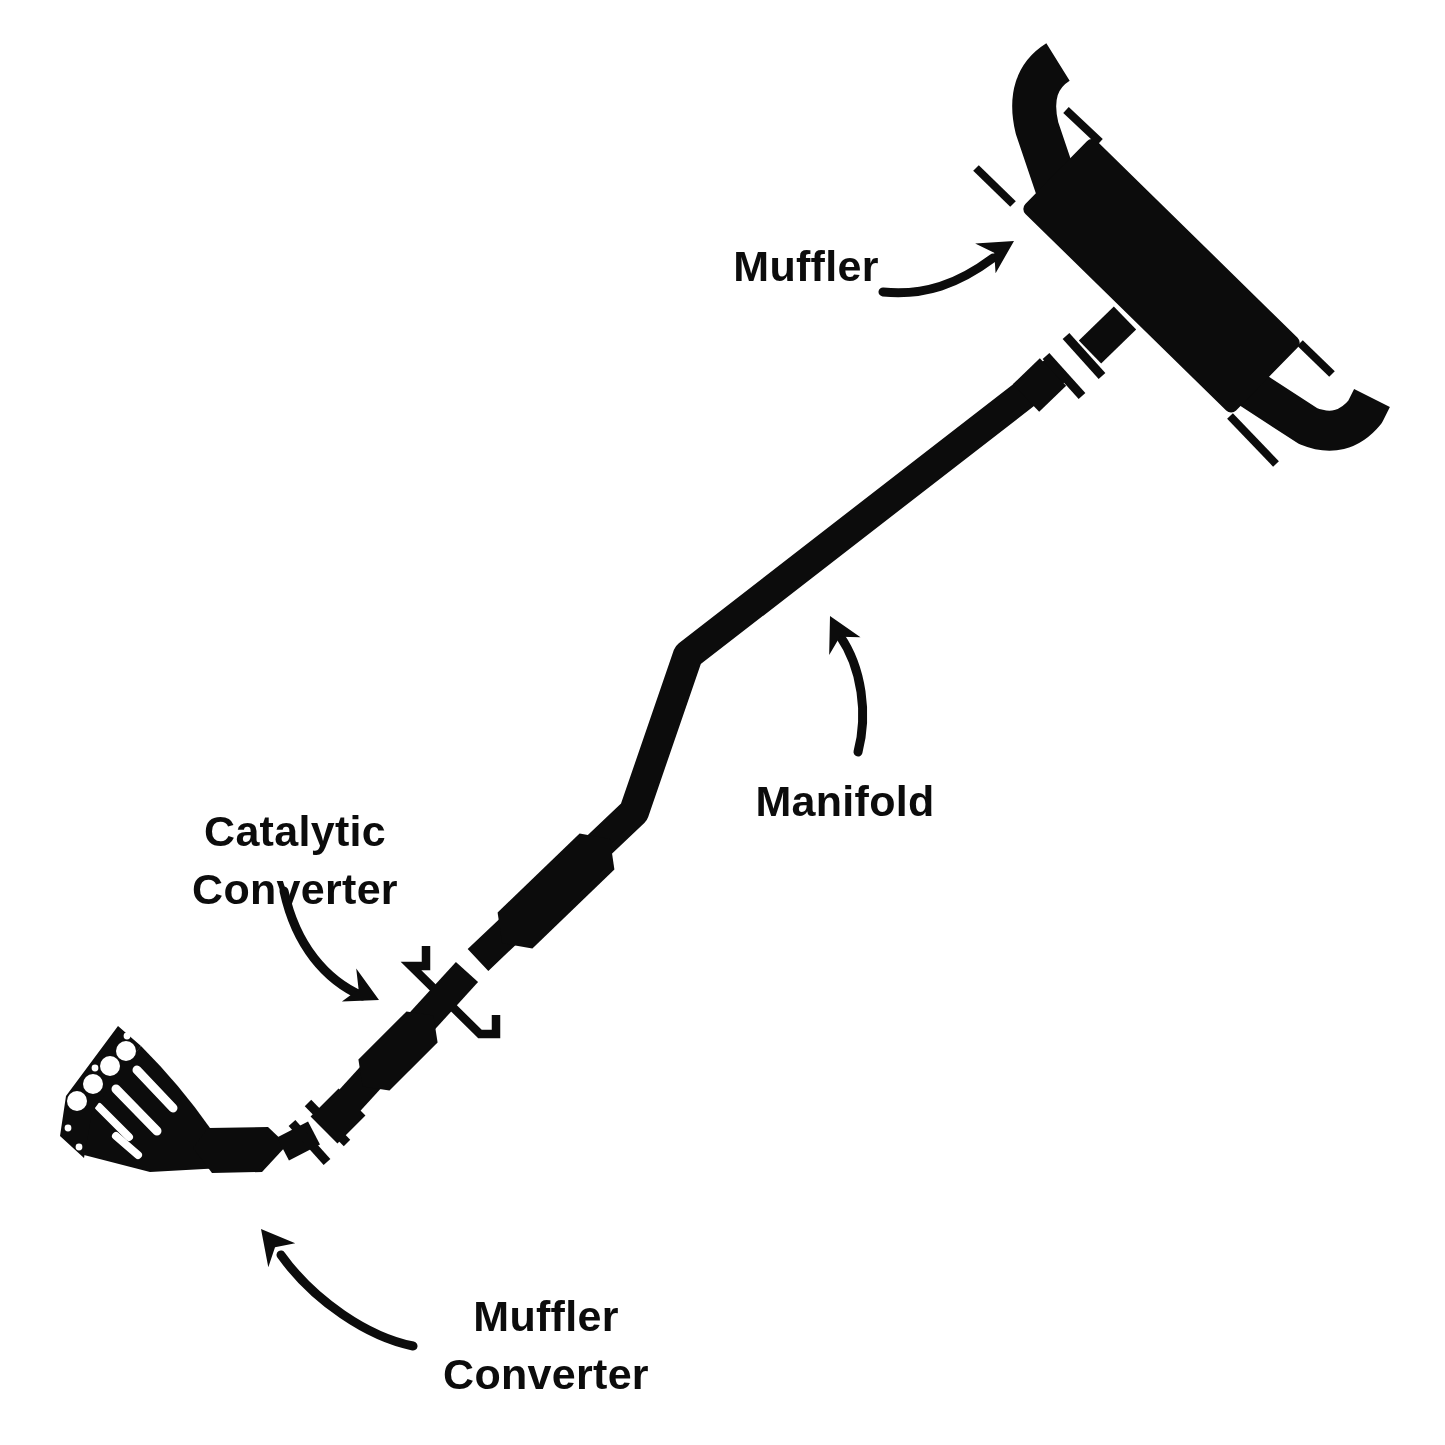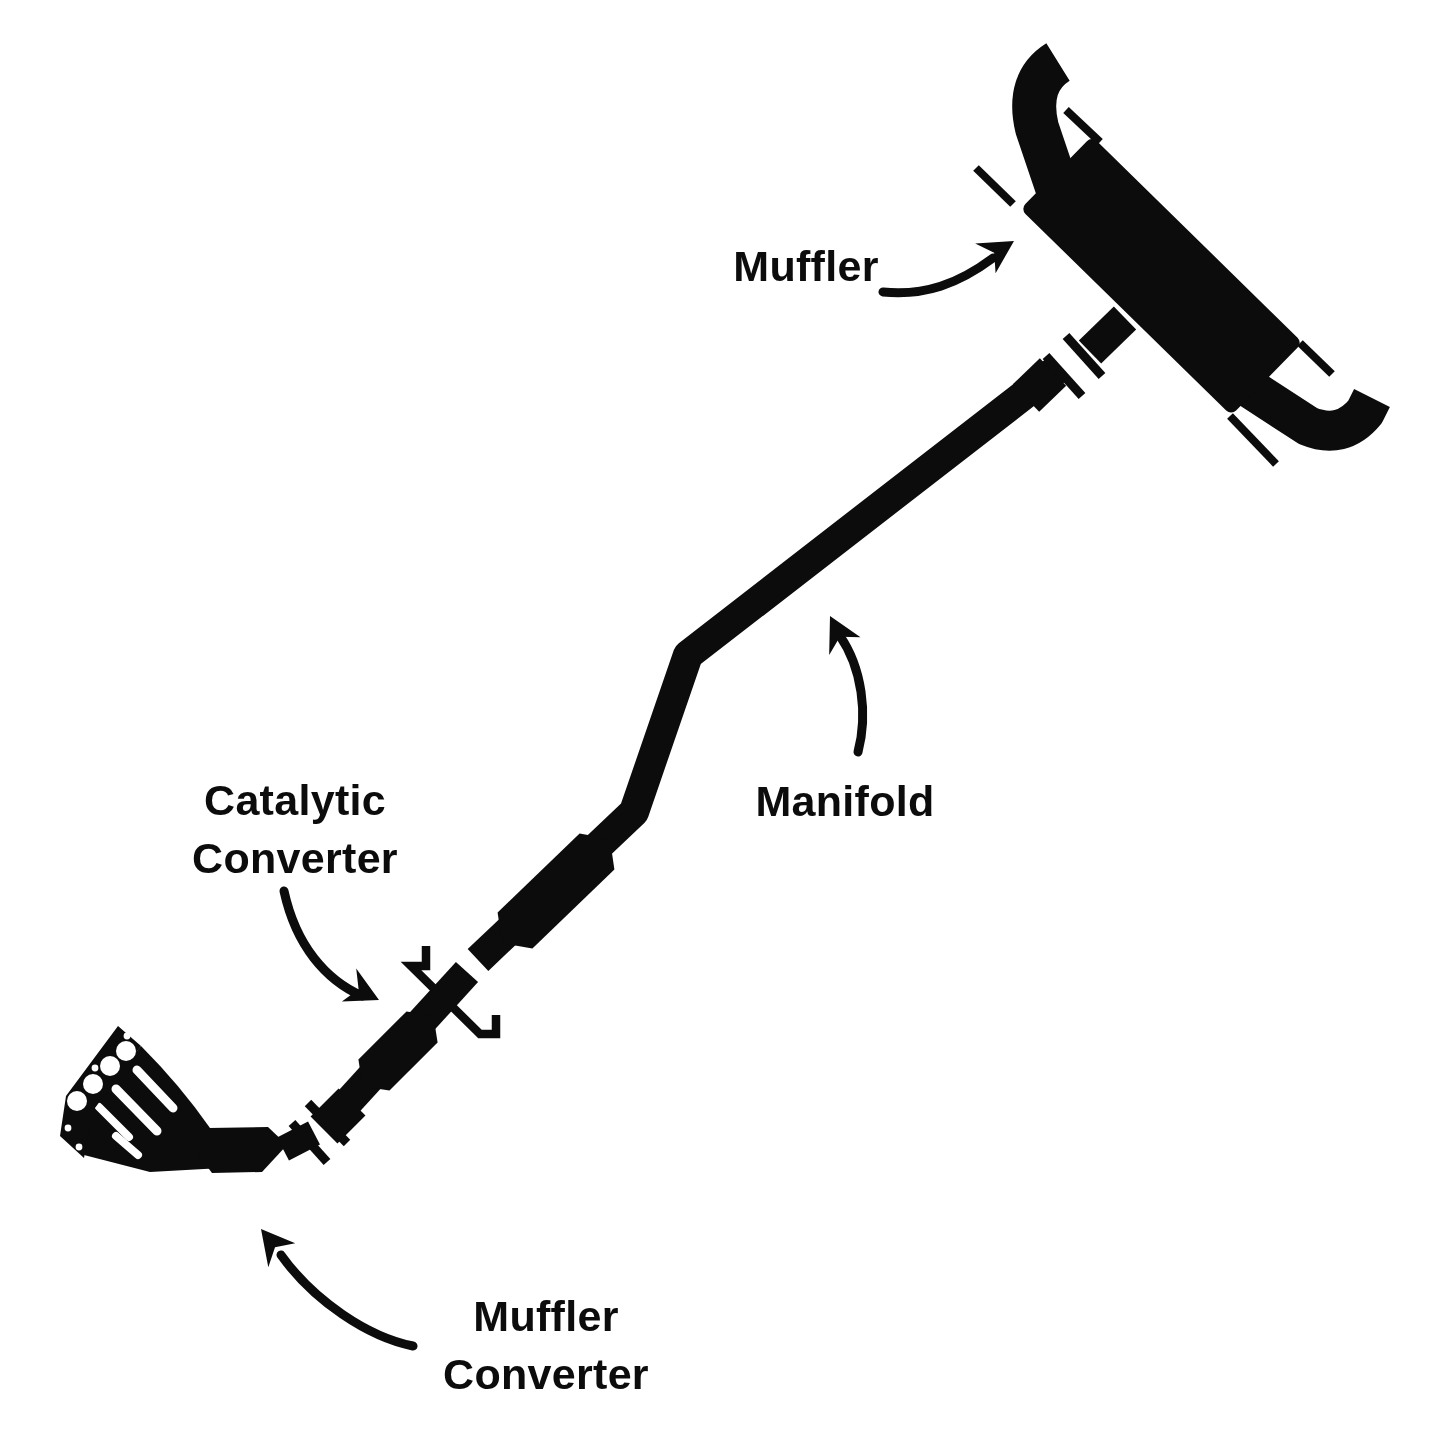--- a/index.html
+++ b/index.html
@@ -119,21 +119,21 @@
 
   
   <div class="label" style="left:806px;top:266px">
     <span>Muffler</span>
   </div>
 
   <div class="label" style="left:845px;top:801px">
     <span>Manifold</span>
   </div>
 
-  <div class="label" style="left:295px;top:829px">
+  <div class="label" style="left:295px;top:860px">
     <span>Catalytic</span>
     <span>Converter</span>
   </div>
 
   <div class="label" style="left:546px;top:1345px">
     <span>Muffler</span>
     <span>Converter</span>
   </div>
 
 </div>

